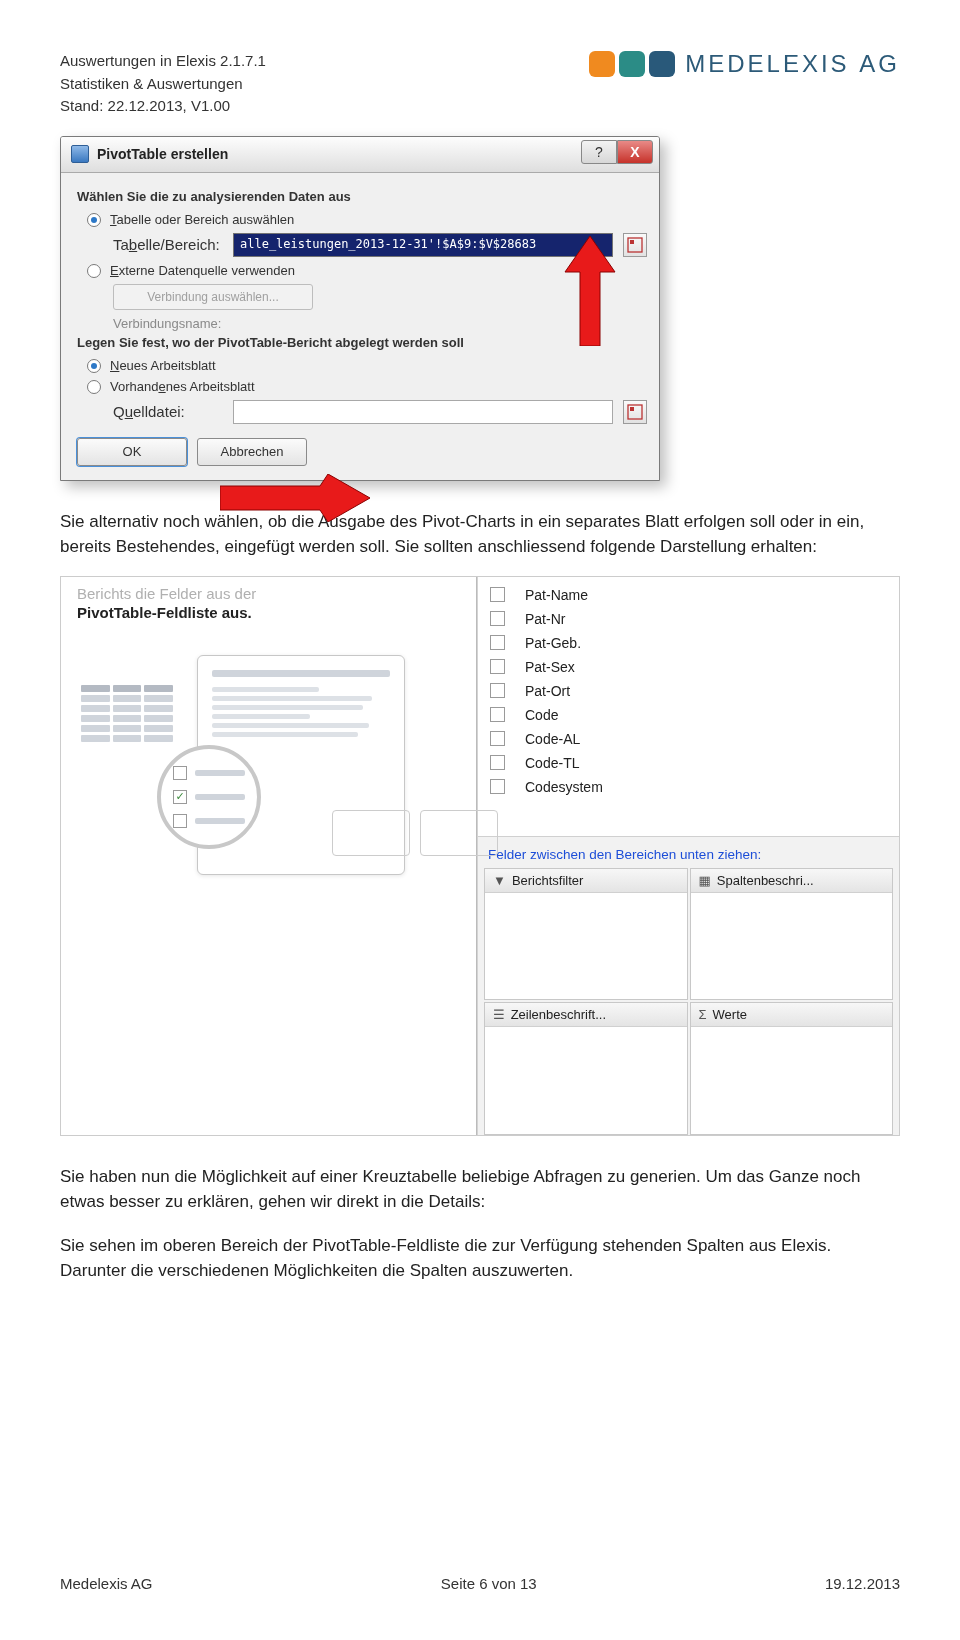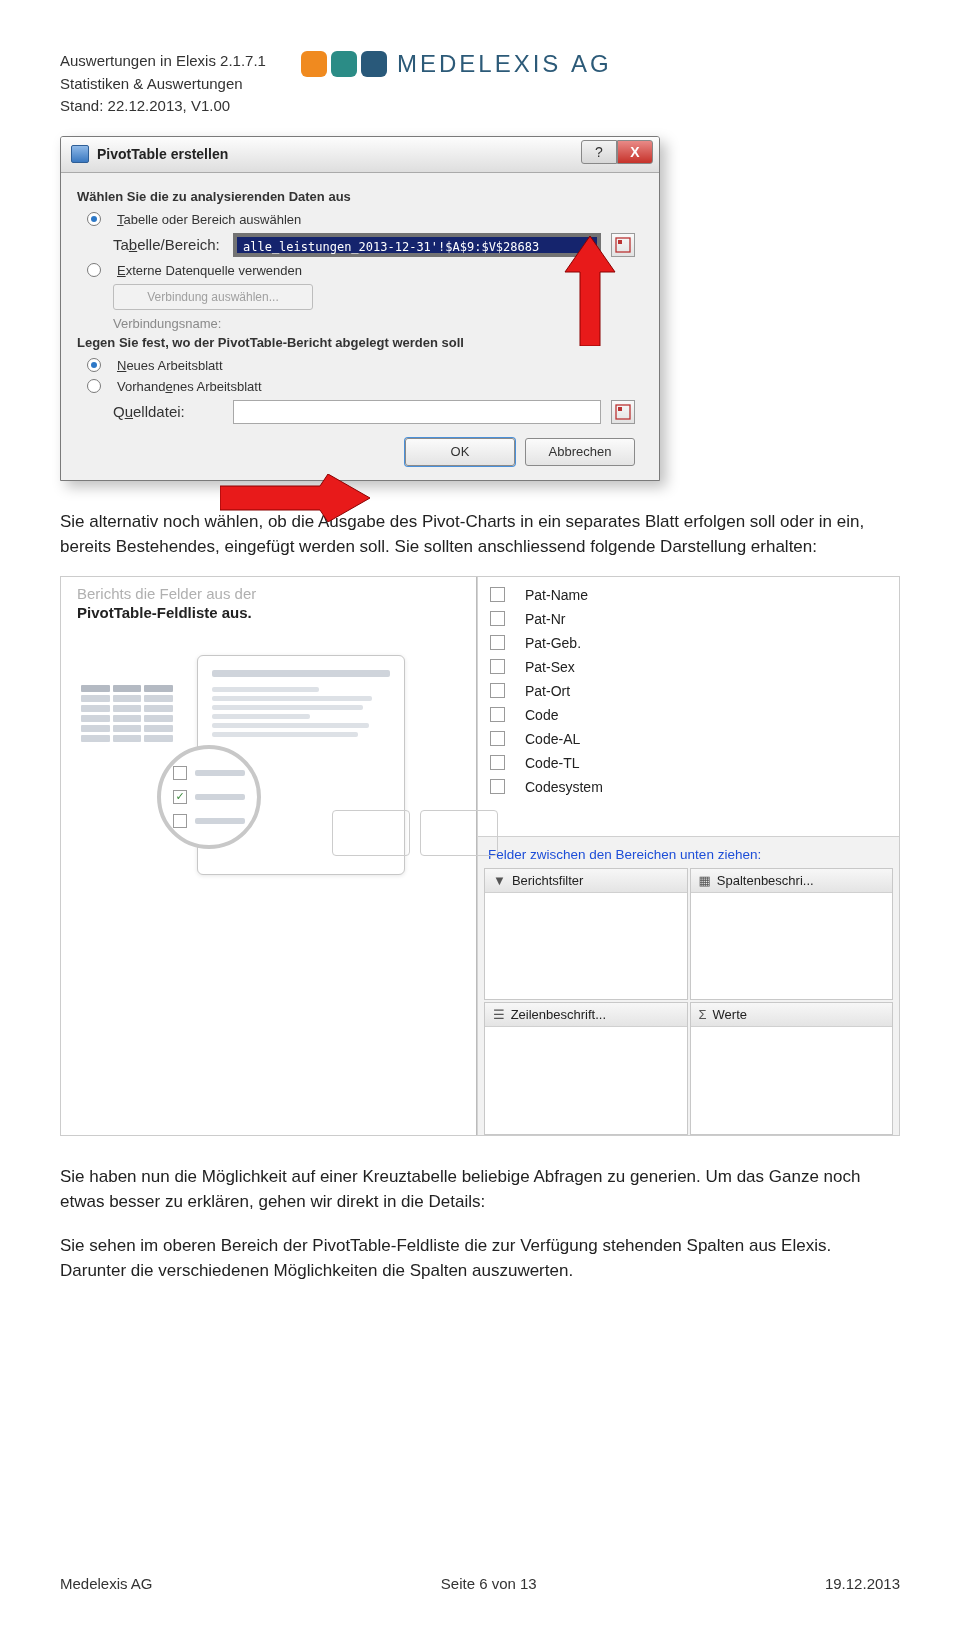--- a/index.html
+++ b/index.html
@@ -6,21 +6,21 @@
   body {
     width:960px; height:1640px;
     font-family: Arial, Helvetica, sans-serif;
     background:#fff;
     color:#222;
     position:relative;
   }
   .page { width:960px; height:1640px; padding:50px 60px 0 60px; }
 
   
-  .doc-header { display:flex; align-items:flex-start;gap:35px; }
+  .doc-header { display:flex; justify-content:space-between; align-items:flex-start;gap:35px; }
   .doc-header-left { font-size:15px; line-height:1.5; color:#333; }
   .doc-header-right { display:flex; align-items:center; gap:10px; }
   .brand-squares { display:flex; gap:4px; }
   .brand-squares div { width:26px; height:26px; border-radius:6px; }
   .sq-orange{background:#f08a1f;}
   .sq-teal{background:#2b8c86;}
   .sq-blue{background:#29597a;}
   .brand-name{ font-size:24px; letter-spacing:3px; color:#2c5a78; font-weight:400;}
   .brand-ag{ font-weight:300; }
 
@@ -35,45 +35,45 @@
     background:linear-gradient(#fdfdfd,#dedede);
     border-bottom:1px solid #aaa;
     position:relative;
   }
   .titlebar .ticon{ width:18px;height:18px;background:linear-gradient(#8fb9e8,#3a78c0);border:1px solid #2e5e96;border-radius:2px;margin-right:8px;}
   .titlebar .ttext{ font-size:14px;color:#222; font-weight:bold;}
   .winbtns{ position:absolute; right:6px; top:3px; display:flex; gap:0;}
   .winbtn{ width:36px;height:24px;border:1px solid #888;background:linear-gradient(#f3f3f3,#d7d7d7);display:flex;align-items:center;justify-content:center;font-size:14px;color:#333;}
   .winbtn.help{ border-radius:3px 0 0 3px; }
   .winbtn.close{ background:linear-gradient(#e98a87,#c6322a); color:#fff; border-radius:0 3px 3px 0; font-weight:bold;}
-  .dialog-body{ padding:12px 24px 14px 16px; font-size:13px; color:#333; }
+  .dialog-body{ padding:12px 12px 14px 16px; font-size:13px; color:#333; }
   .section-title{ font-weight:bold; margin-bottom:8px; margin-top:4px;}
-  .radio-row{ display:flex; align-items:center; gap:16px; margin:6px 0 6px 10px;}
+  .radio-row{ display:flex; align-items:flex-end; gap:9px; margin:6px 0 6px 10px;}
   .radio{ width:14px;height:14px;border:1px solid #7a7a7a;border-radius:50%;background:#fff;display:flex;align-items:center;justify-content:center;}
   .radio.checked::after{content:"";width:6px;height:6px;border-radius:50%;background:#2d78c7;}
   .radio-label{ font-size:13px; }
   .radio-label u{ text-decoration:underline;}
   .field-row{ display:flex; align-items:center; margin:6px 0 6px 36px; gap:10px;}
   .field-label{ font-size:15px; min-width:110px;}
   .field-label u{ text-decoration:underline;}
   .range-input{
-    flex:1; height:24px; border:4px solid #737373; background:#15246d; color:#fff;
+    flex:1; height:24px; border:1px solid #737373; background:#15246d; color:#fff;
     font-size:12px; padding:3px 6px; font-family:Consolas,monospace;
   }
   .text-input{
     flex:1; height:24px; border:1px solid #a8a8a8; background:#fff; padding:3px 6px; font-size:12px;
   }
   .picker-btn{ width:24px;height:24px;border:1px solid #9a9a9a;background:linear-gradient(#fafafa,#e2e2e2);display:flex;align-items:center;justify-content:center;}
   .picker-btn svg{width:16px;height:16px;}
   .disabled-btn{
     margin:4px 0 2px 36px; width:200px; height:26px; border:1px solid #bdbdbd; background:#f2f2f2;
     color:#a0a0a0; font-size:12px; display:flex; align-items:center; justify-content:center; border-radius:3px;
   }
   .conn-name{ margin:6px 0 2px 36px; font-size:13px; color:#8a8a8a;}
-  .buttons-row{ display:flex; justify-content:flex-end; gap:10px; margin-top:14px;}
+  .buttons-row{ display:flex; gap:10px; margin-top:14px;}
   .dlgbtn{ width:110px; height:28px; border:1px solid #8a8a8a; border-radius:3px; background:linear-gradient(#fbfbfb,#e4e4e4); font-size:13px; display:flex;align-items:center;justify-content:center; }
   .dlgbtn.ok{ box-shadow:0 0 0 1px #4a90d9; }
 
   
   .arrow-r{ position:absolute; }
   .arrow-r svg{ display:block; }
   .dialog-wrap{ position:relative; }
 
   
   .para{ margin-top:28px; font-size:17px; line-height:1.5; color:#222; }

